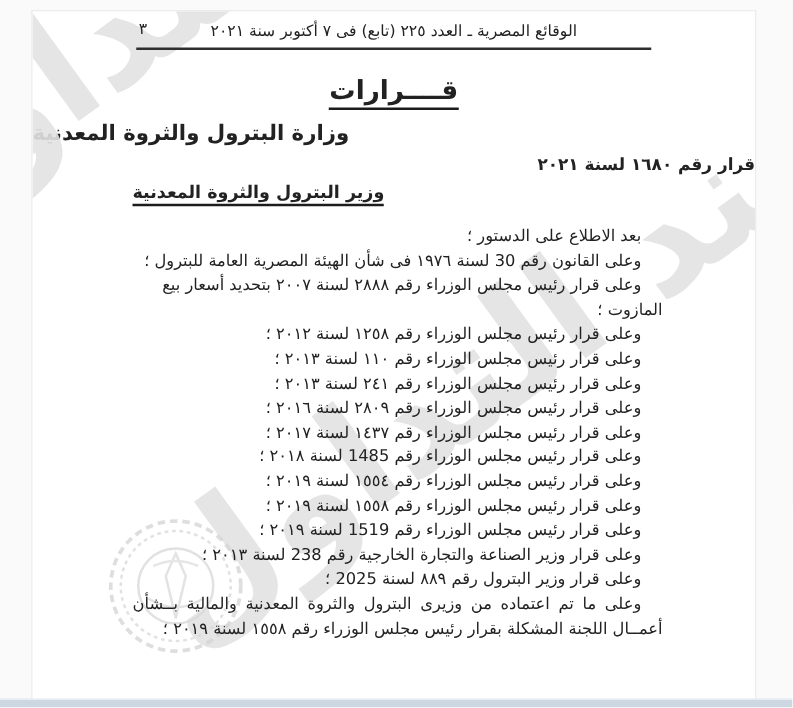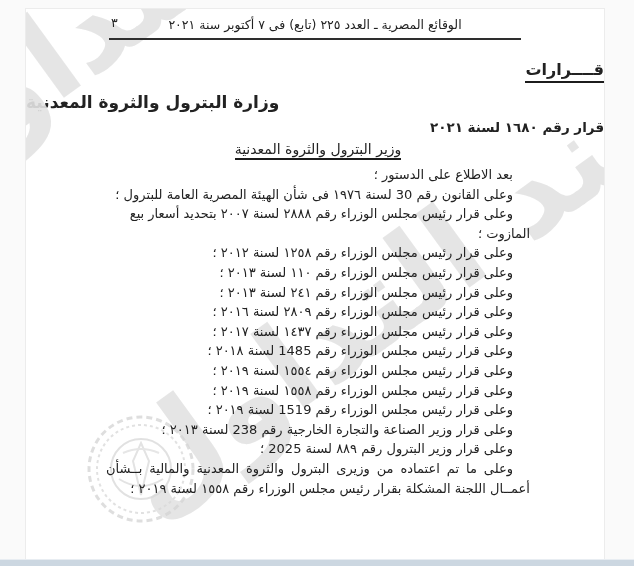--- a/index.html
+++ b/index.html
@@ -46,23 +46,23 @@
     text-align:center;
     border-bottom:2px solid #2e2e2e;
     padding-bottom:5px;
   }
   .header-title{font-size:12.5px;}
   .page-num{
     position:absolute;left:2px;top:1px;font-size:12.5px;
   }
   
   .section-title{
-    text-align:right;
+    text-align:center;
     margin-top:20px;
-    font-size:16px;
+    font-size:21px;
     font-weight:bold;
   }
   .section-title span{
     display:inline-block;
     border-bottom:2.5px solid #1c1c1c;
     padding-bottom:2px;
   }
   .ministry-title{
     text-align:left;
     margin-top:9px;
@@ -71,24 +71,24 @@
   }
   .decree-no{
     text-align:right;
     margin-top:7px;
     font-size:13.5px;
     font-weight:bold;
   }
   
   .doc-body{padding:6px 74px 0 80px;position:relative;}
   .issuer{
-    text-align:center;
+    text-align:left;
     font-size:14px;
-    font-weight:normal;
-    margin-bottom:5px;
+    font-weight:bold;
+    margin-bottom:15px;
   }
   .issuer span{display:inline-block;border-bottom:2px solid #1c1c1c;padding-bottom:1px;}
   .doc-body p{
     font-size:13px;
     line-height:19.6px;
     text-indent:17px;
     text-align:right;
   }
   .doc-body p.justify{
     text-align:justify;

